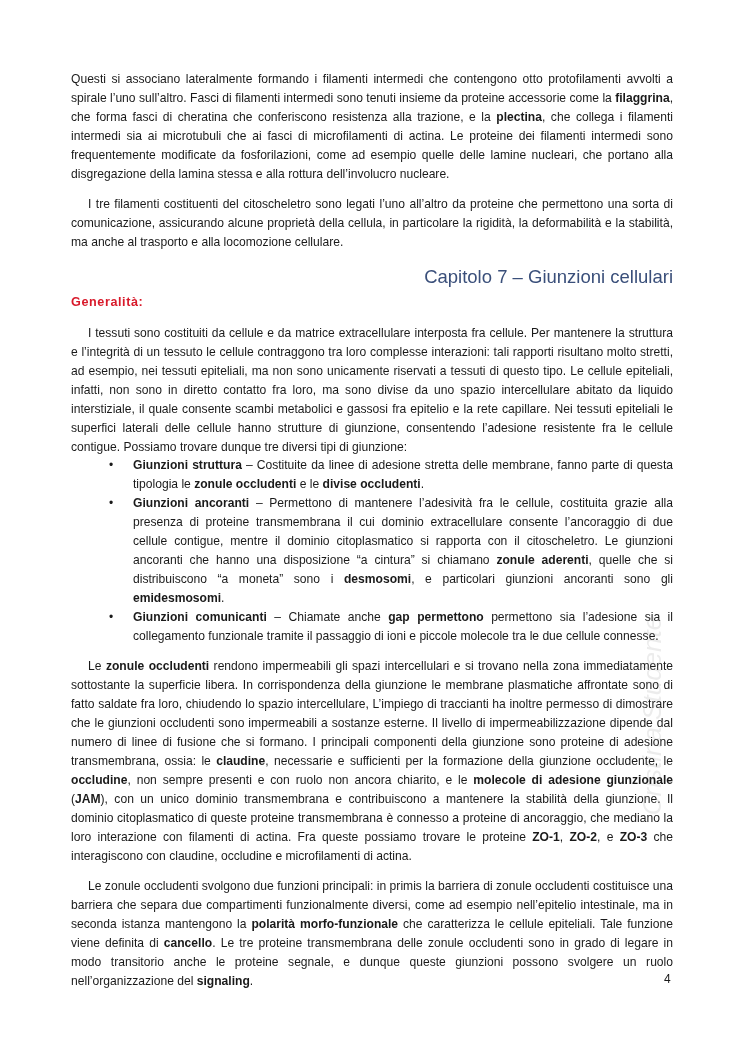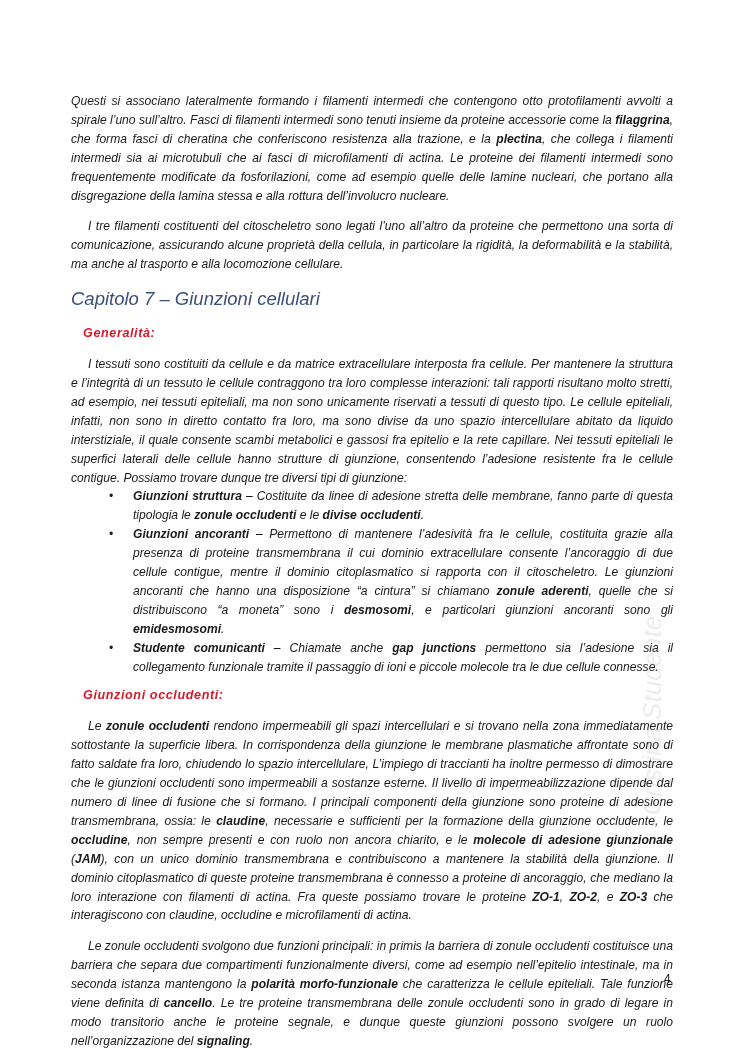--- a/index.html
+++ b/index.html
@@ -1,24 +1,24 @@
 <!DOCTYPE html>
 <html><head>
 <meta charset="utf-8">
 <style>
   html, body { margin: 0; padding: 0; background: #ffffff; }
   body { width: 744px; height: 1052px; position: relative; overflow: hidden;
          font-family: "Liberation Sans", "DejaVu Sans", sans-serif; color: #1a1a1a; }
-  .page { position: absolute; left: 71px; top: 92px; width: 602px; font-style: italic; }
+  .page { position: absolute; left: 71px; top: 70px; width: 602px; }
   p { margin: 0; font-size: 12.1px; line-height: 18.9px; text-align: justify; }
   p.indent { text-indent: 17px; margin-top: 12px; }
   b { font-weight: bold; }
-  h1.chapter { margin: 12px 0 3px 0; text-align: left; font-weight: normal;
+  h1.chapter { margin: 12px 0 3px 0; text-align: right; font-weight: normal;
                font-size: 18.5px; line-height: 26px; color: #3a4f7a; }
-  h2.section { margin: 12px; font-size: 12.6px; line-height: 18.9px; color: #d8192a;
+  h2.section { margin: 0; font-size: 12.6px; line-height: 18.9px; color: #d8192a;
                font-weight: bold; letter-spacing: 0.6px; }
   h2.section.spaced { margin-top: 10px; }
   ul.junctions { list-style: none; margin: 0; padding: 0 0 0 62px; }
   ul.junctions li { position: relative; font-size: 12.1px; line-height: 18.9px; text-align: justify; }
   ul.junctions li .bullet { position: absolute; left: -24px; top: 0; font-size: 12px; }
   .page-number { position: absolute; left: 664px; top: 972px; font-size: 12px; color: #1a1a1a; }
   .watermark { position: absolute; left: 452px; top: 700px; width: 400px; text-align: center;
                transform: rotate(-90deg); transform-origin: center center;
                font-size: 26px; color: rgba(150,150,150,0.18); white-space: nowrap;
                font-family: "Liberation Sans", sans-serif; font-style: italic; }
@@ -39,23 +39,22 @@
     <li>
       <span class="bullet">•</span>
       <span><b>Giunzioni struttura</b> – Costituite da linee di adesione stretta delle membrane, fanno parte di questa tipologia le <b>zonule occludenti</b> e le <b>divise occludenti</b>.</span>
     </li>
     <li>
       <span class="bullet">•</span>
       <span><b>Giunzioni ancoranti</b> – Permettono di mantenere l’adesività fra le cellule, costituita grazie alla presenza di proteine transmembrana il cui dominio extracellulare consente l’ancoraggio di due cellule contigue, mentre il dominio citoplasmatico si rapporta con il citoscheletro. Le giunzioni ancoranti che hanno una disposizione “a cintura” si chiamano <b>zonule aderenti</b>, quelle che si distribuiscono “a moneta” sono i <b>desmosomi</b>, e particolari giunzioni ancoranti sono gli <b>emidesmosomi</b>.</span>
     </li>
     <li>
       <span class="bullet">•</span>
-      <span><b>Studente comunicanti</b> – Chiamate anche <b>gap junctions</b> permettono sia l’adesione sia il collegamento funzionale tramite il passaggio di ioni e piccole molecole tra le due cellule connesse.</span>
+      <span><b>Giunzioni comunicanti</b> – Chiamate anche <b>gap permettono</b> permettono sia l’adesione sia il collegamento funzionale tramite il passaggio di ioni e piccole molecole tra le due cellule connesse.</span>
     </li>
   </ul>
 
-  <h2 class="section spaced">Giunzioni occludenti:</h2>
   <p class="indent">Le <b>zonule occludenti</b> rendono impermeabili gli spazi intercellulari e si trovano nella zona immediatamente sottostante la superficie libera. In corrispondenza della giunzione le membrane plasmatiche affrontate sono di fatto saldate fra loro, chiudendo lo spazio intercellulare, L’impiego di traccianti ha inoltre permesso di dimostrare che le giunzioni occludenti sono impermeabili a sostanze esterne. Il livello di impermeabilizzazione dipende dal numero di linee di fusione che si formano. I principali componenti della giunzione sono proteine di adesione transmembrana, ossia: le <b>claudine</b>, necessarie e sufficienti per la formazione della giunzione occludente, le <b>occludine</b>, non sempre presenti e con ruolo non ancora chiarito, e le <b>molecole di adesione giunzionale</b> (<b>JAM</b>), con un unico dominio transmembrana e contribuiscono a mantenere la stabilità della giunzione. Il dominio citoplasmatico di queste proteine transmembrana è connesso a proteine di ancoraggio, che mediano la loro interazione con filamenti di actina. Fra queste possiamo trovare le proteine <b>ZO-1</b>, <b>ZO-2</b>, e <b>ZO-3</b> che interagiscono con claudine, occludine e microfilamenti di actina.</p>
   <p class="indent">Le zonule occludenti svolgono due funzioni principali: in primis la barriera di zonule occludenti costituisce una barriera che separa due compartimenti funzionalmente diversi, come ad esempio nell’epitelio intestinale, ma in seconda istanza mantengono la <b>polarità morfo-funzionale</b> che caratterizza le cellule epiteliali. Tale funzione viene definita di <b>cancello</b>. Le tre proteine transmembrana delle zonule occludenti sono in grado di legare in modo transitorio anche le proteine segnale, e dunque queste giunzioni possono svolgere un ruolo nell’organizzazione del <b>signaling</b>.</p>
 </div>
 
 <div class="page-number">4</div>
 <div class="watermark">Cristina Studente</div>
 
 </body></html>

